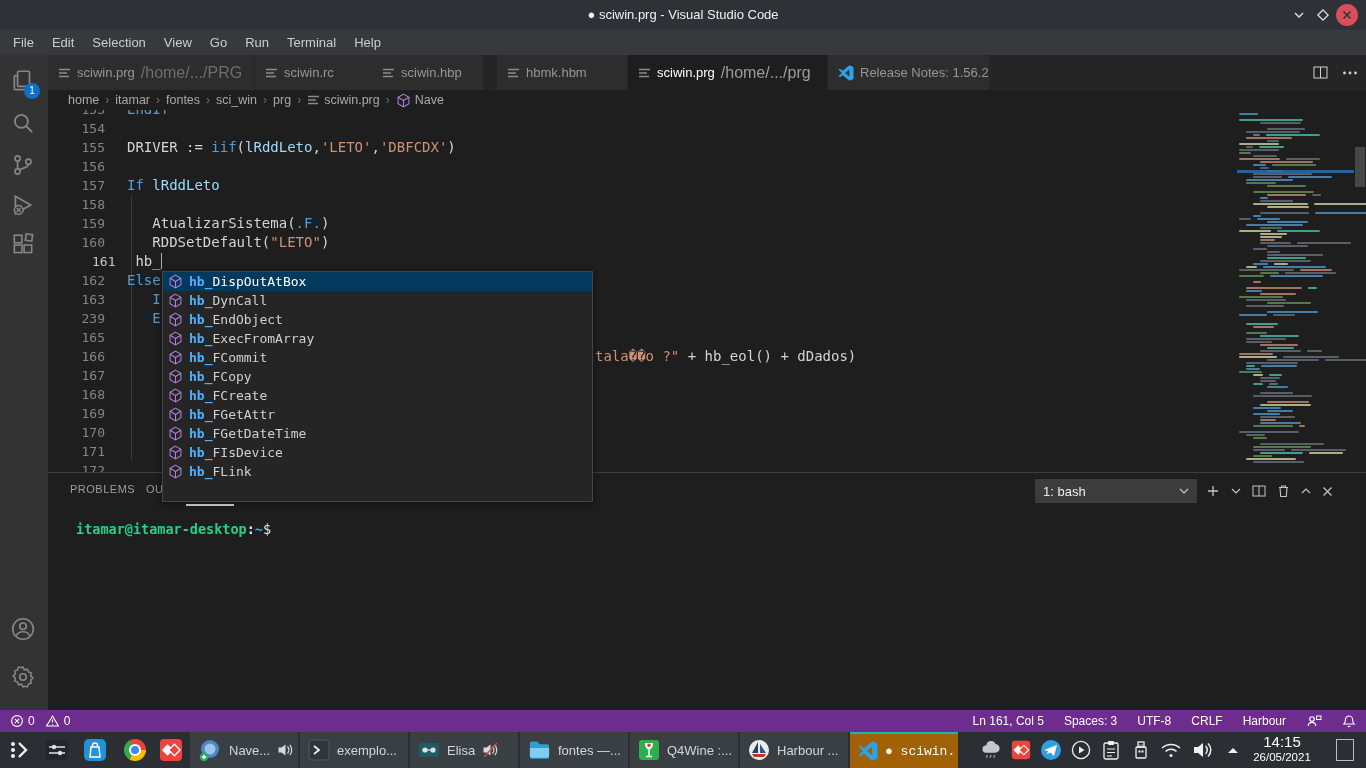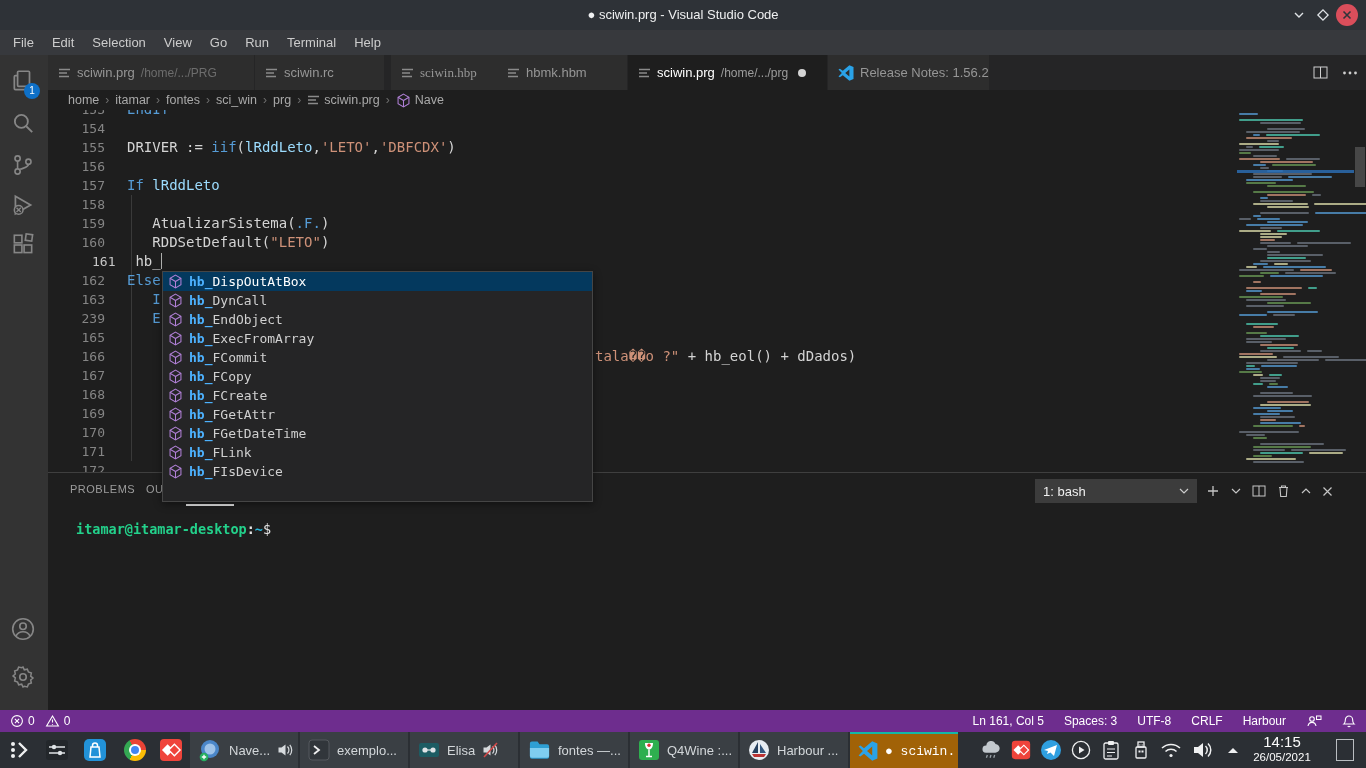--- a/index.html
+++ b/index.html
@@ -24,21 +24,21 @@
 
   
   .activitybar { position:absolute; left:0; top:55px; width:48px; height:655px; background:#333333; }
   .ab-icon { position:absolute; left:10px; width:28px; height:28px; color:#868686; }
   .ab-badge { position:absolute; width:16px; height:16px; border-radius:50%; background:#0e70c8; color:#fff; font-size:10px; line-height:16px; text-align:center; }
 
   
   .tabbar { position:absolute; left:48px; top:55px; width:1318px; height:35px; background:#252526; }
   .tab { position:absolute; top:0; height:35px; background:#2d2d2d; display:flex; align-items:center; padding:0 10px; gap:6px; border-right:1px solid #252526; color:#969696; white-space:nowrap; overflow:hidden; }
   .tab.active { background:#1e1e1e; color:#ffffff; }
-  .tab .detail { color:#6d6d6d; font-size:12px;text-align:right; }
+  .tab .detail { color:#6d6d6d; font-size:16px;text-align:right; }
   .tab.active .detail { color:#9d9d9d; }
   .tab .dot { width:8px; height:8px; border-radius:50%; background:#d4d4d4; margin-left:4px; }
   .tab-actions { position:absolute; right:8px; top:0; height:35px; display:flex; align-items:center; gap:14px; color:#cfcfcf; }
 
   
   .breadcrumb { position:absolute; left:48px; top:90px; width:1318px; height:20px; background:#1e1e1e; display:flex; align-items:center; padding-left:20px; color:#a9a9a9; font-size:12.5px; }
   .bc-item { display:flex; align-items:center; gap:4px; }
   .bc-sep { color:#6e6e6e; margin:0 6px; font-size:12px; }
 
   
@@ -192,21 +192,21 @@
           <div class="detail">/home/.../PRG</div>
         </div>
         <div class="tab" style="left: 207px; width: 130px;">
           <div>
             <svg width="13" height="12" viewBox="0 0 13 12">
               <path d="M1 2.5h11M1 6h8M1 9.5h10" stroke="#8a8a8a" stroke-width="1.5"></path>
             </svg>
           </div>
           <div>sciwin.rc</div>
         </div>
-        <div class="tab" style="left: 343px; width: 112px; font-family: Liberation Serif, serif;">
+        <div class="tab" style="left: 324px; width: 112px;">
           <div>
             <svg width="13" height="12" viewBox="0 0 13 12">
               <path d="M1 2.5h11M1 6h8M1 9.5h10" stroke="#8a8a8a" stroke-width="1.5"></path>
             </svg>
           </div>
           <div>sciwin.hbp</div>
         </div>
         <div class="tab" style="left: 449px; width: 131px;">
           <div>
             <svg width="13" height="12" viewBox="0 0 13 12">
@@ -484,25 +484,25 @@
           <path d="M8 1.2l5.8 3.3v7L8 14.8l-5.8-3.3v-7z" fill="none" stroke="#b180d7" stroke-width="1.1"></path>
           <path d="M8 8l5.8-3.5M8 8L2.2 4.5M8 8v6.8" fill="none" stroke="#b180d7" stroke-width="1.1"></path>
         </svg><span><span class="sg-match">hb_</span><span>FGetAttr</span></span></div>
       <div class="sg-row"><svg width="15" height="15" viewBox="0 0 16 16">
           <path d="M8 1.2l5.8 3.3v7L8 14.8l-5.8-3.3v-7z" fill="none" stroke="#b180d7" stroke-width="1.1"></path>
           <path d="M8 8l5.8-3.5M8 8L2.2 4.5M8 8v6.8" fill="none" stroke="#b180d7" stroke-width="1.1"></path>
         </svg><span><span class="sg-match">hb_</span><span>FGetDateTime</span></span></div>
       <div class="sg-row"><svg width="15" height="15" viewBox="0 0 16 16">
           <path d="M8 1.2l5.8 3.3v7L8 14.8l-5.8-3.3v-7z" fill="none" stroke="#b180d7" stroke-width="1.1"></path>
           <path d="M8 8l5.8-3.5M8 8L2.2 4.5M8 8v6.8" fill="none" stroke="#b180d7" stroke-width="1.1"></path>
+        </svg><span><span class="sg-match">hb_</span><span>FIsDevice</span></span></div>
+      <div class="sg-row"><svg width="15" height="15" viewBox="0 0 16 16">
+          <path d="M8 1.2l5.8 3.3v7L8 14.8l-5.8-3.3v-7z" fill="none" stroke="#b180d7" stroke-width="1.1"></path>
+          <path d="M8 8l5.8-3.5M8 8L2.2 4.5M8 8v6.8" fill="none" stroke="#b180d7" stroke-width="1.1"></path>
         </svg><span><span class="sg-match">hb_</span><span>FLink</span></span></div>
-      <div class="sg-row"><svg width="15" height="15" viewBox="0 0 16 16">
-          <path d="M8 1.2l5.8 3.3v7L8 14.8l-5.8-3.3v-7z" fill="none" stroke="#b180d7" stroke-width="1.1"></path>
-          <path d="M8 8l5.8-3.5M8 8L2.2 4.5M8 8v6.8" fill="none" stroke="#b180d7" stroke-width="1.1"></path>
-        </svg><span><span class="sg-match">hb_</span><span>FIsDevice</span></span></div>
     </div>
 
   <div class="panel">
     <div>
         <div class="panel-tab" style="left: 22px;">PROBLEMS</div>
         <div class="panel-tab" style="left: 98px;">OUTPUT</div>
         <div class="panel-tab" style="left: 166px;">DEBUG CONSOLE</div>
         <div class="panel-tab" style="left: 282px;">TERMINAL</div>
       </div>
     <div class="panel-underline"></div>

